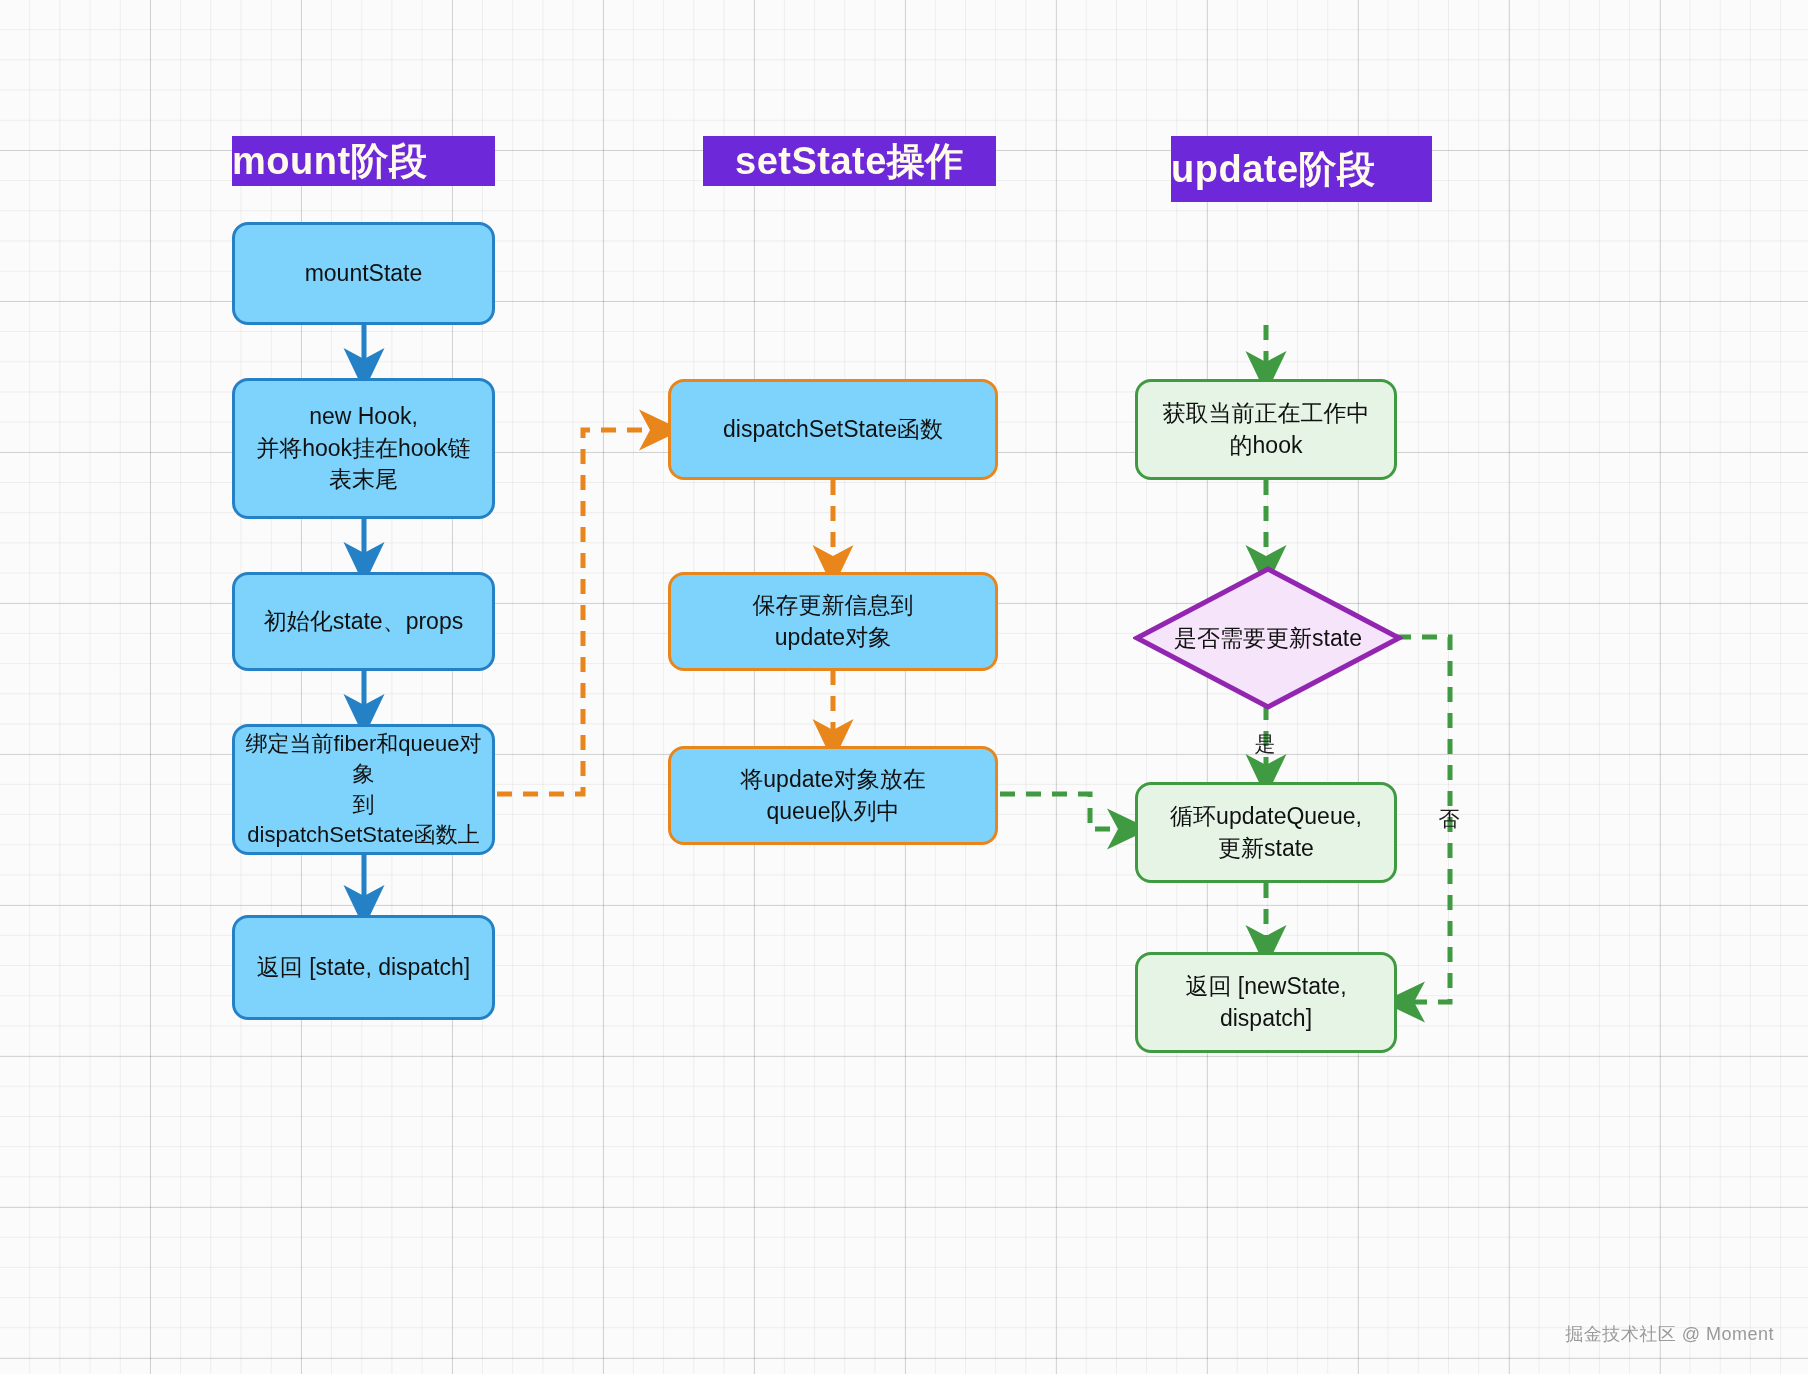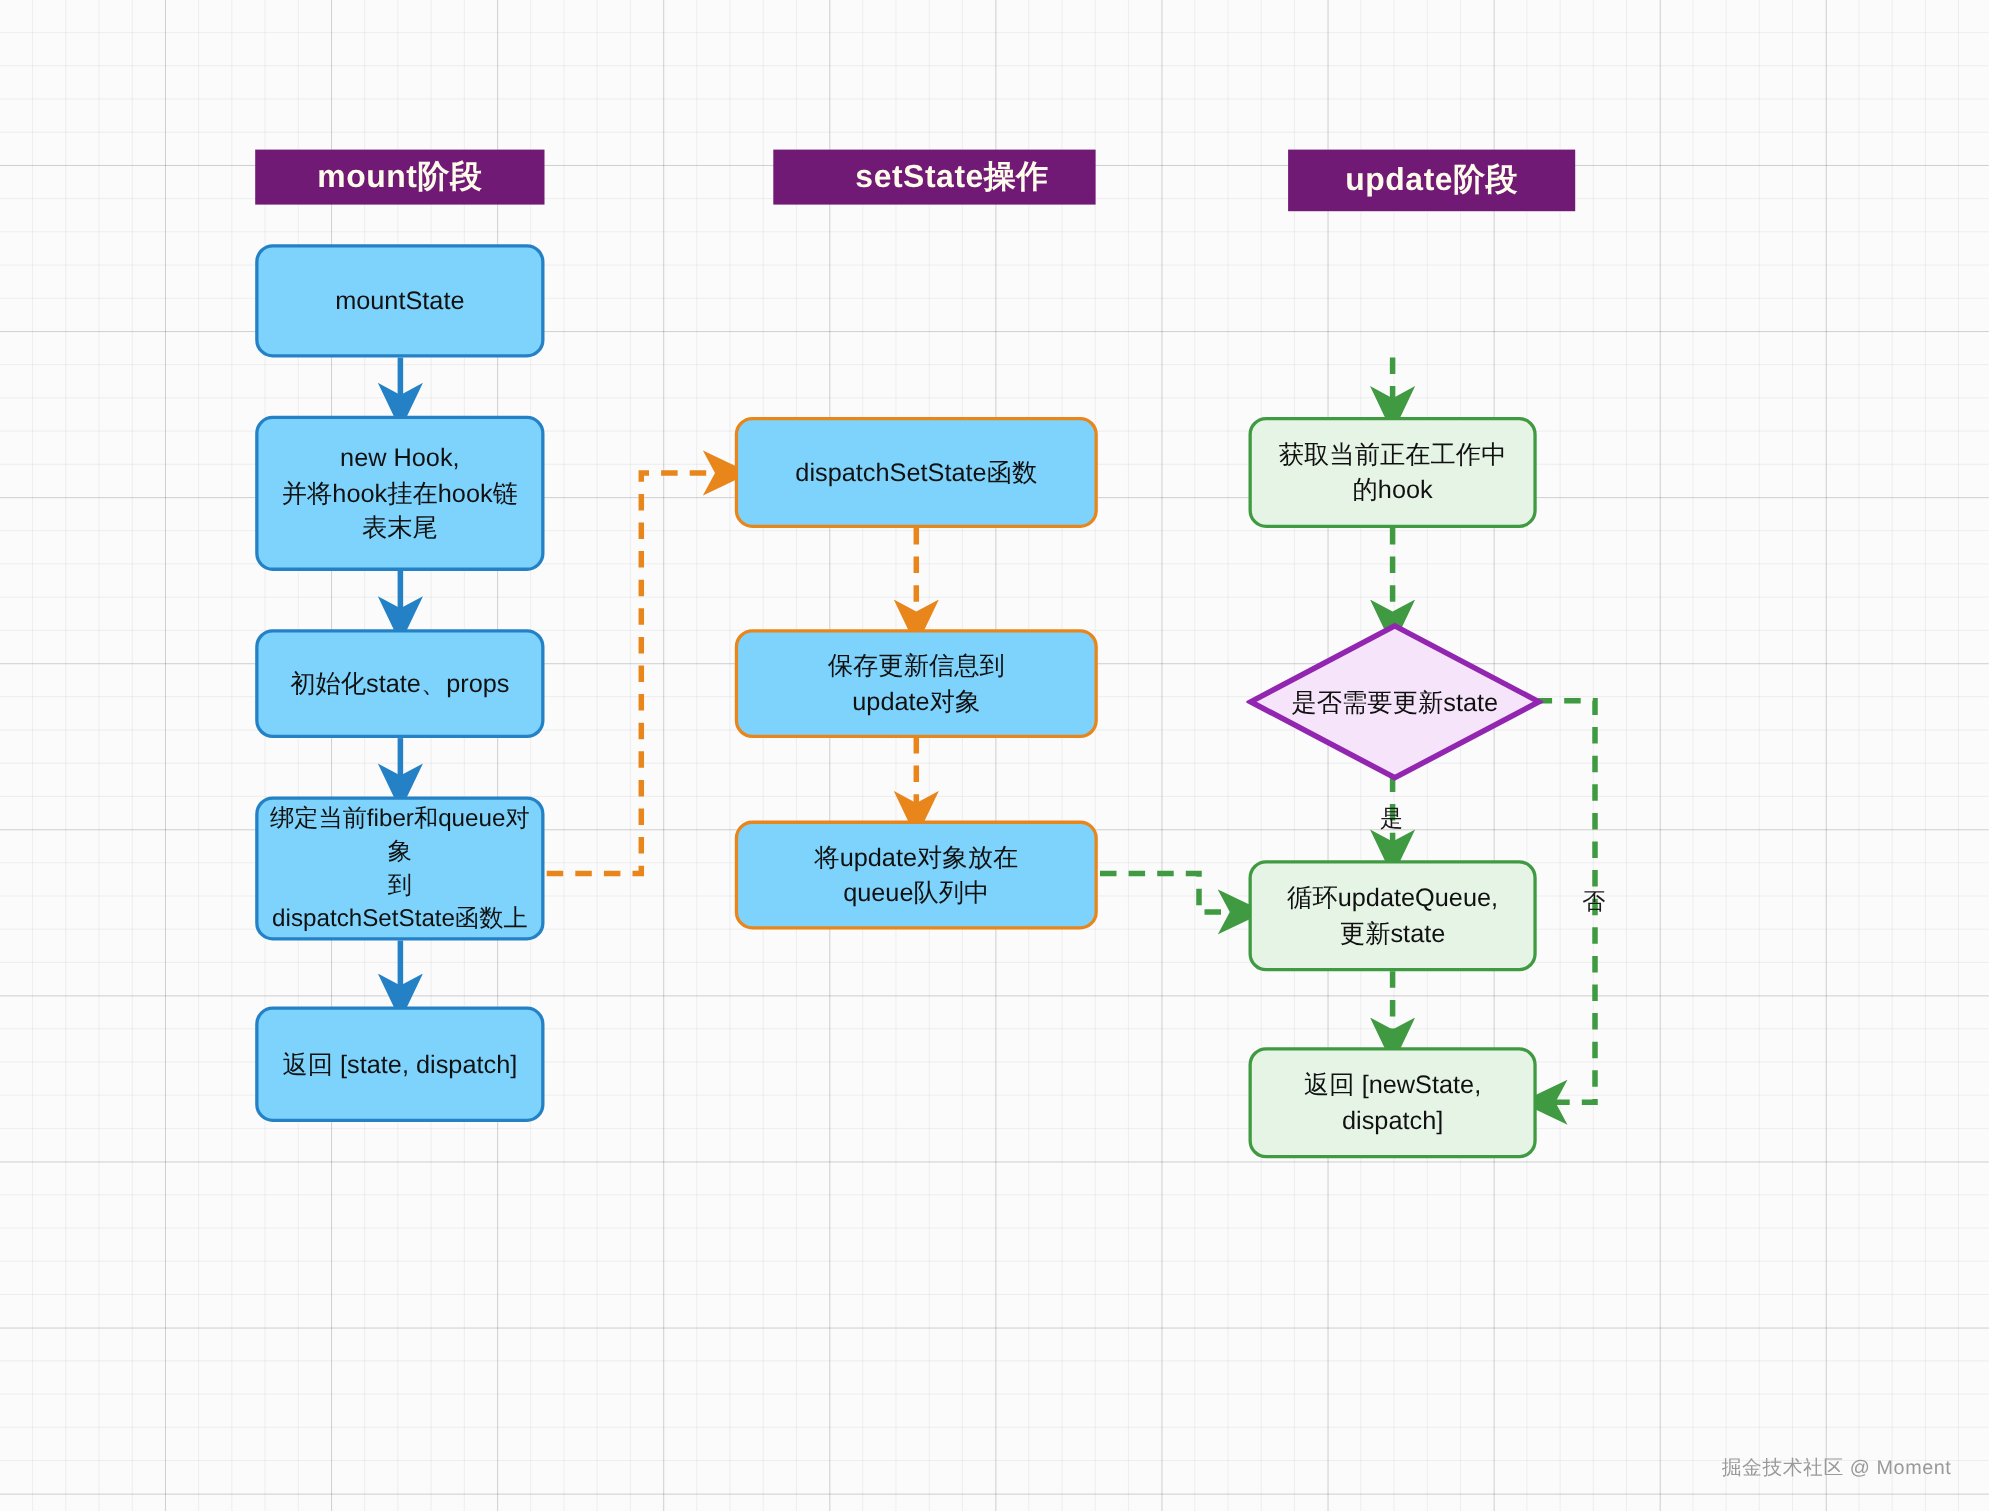--- a/index.html
+++ b/index.html
@@ -20,25 +20,25 @@
       linear-gradient(to right, rgba(0,0,0,0.13) 1px, transparent 1px),
       linear-gradient(to bottom, rgba(0,0,0,0.13) 1px, transparent 1px);
     background-size:30.2px 30.2px,30.2px 30.2px,151px 151px,151px 151px;
     background-position:-1px -1px,-1px -1px,-1px -1px,-1px -1px;
   }
   #stage{position:absolute;left:0;top:0;width:1808px;height:1374px;}
   svg{position:absolute;left:0;top:0;width:1808px;height:1374px;}
 
   .hdr{
     position:absolute;
-    background:#701a75;
+    background:#6d28d9;
     color:#FFFBEA;
     font-weight:bold;
-    font-size:29px;
-    display:flex;align-items:center;justify-content:center;
+    font-size:38px;
+    display:flex;align-items:center;
     letter-spacing:.5px;
   }
   .node{
     position:absolute;
     display:flex;align-items:center;justify-content:center;
     text-align:center;
     font-size:23px;
     color:#111;
     line-height:1.38;
     border-radius:16px;
@@ -119,21 +119,21 @@
       <path d="M1396,637 L1450,637 L1450,1002 L1404,1002"></path>
     </g>
   </svg>
 
   <div class="hdr" style="left:232px;top:136px;width:263px;height:50px;">
     <span>mount阶段</span>
   </div>
   <div class="hdr" style="left:703px;top:136px;width:261px;height:50px;padding-left:32px;">
     <span>setState操作</span>
   </div>
-  <div class="hdr" style="left:1171px;top:136px;width:261px;height:56px;">
+  <div class="hdr" style="left:1171px;top:136px;width:261px;height:66px;">
     <span>update阶段</span>
   </div>
 
   <div class="node n-blue" style="left:232px;top:222px;width:263px;height:103px;">
     <span>mountState</span>
   </div>
 
   <div class="node n-blue" style="left:232px;top:378px;width:263px;height:141px;">
     <span>new Hook,
 并将hook挂在hook链

